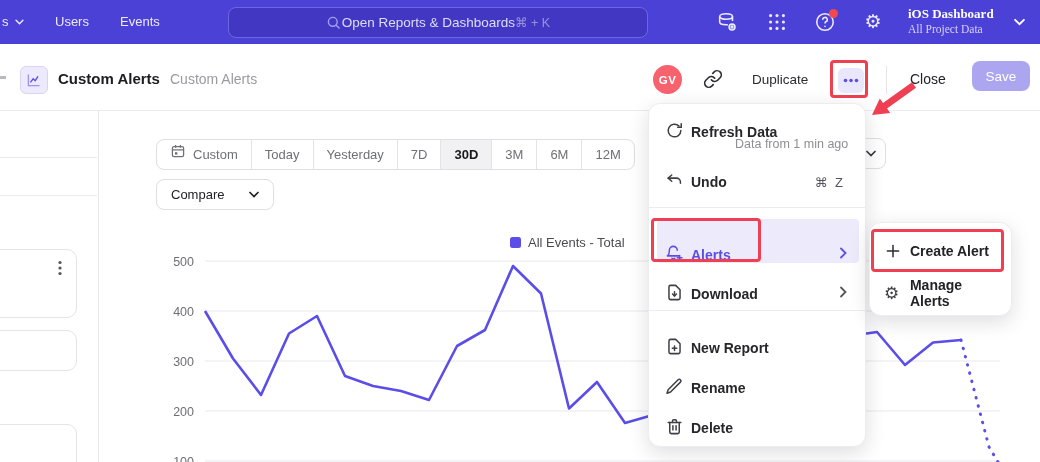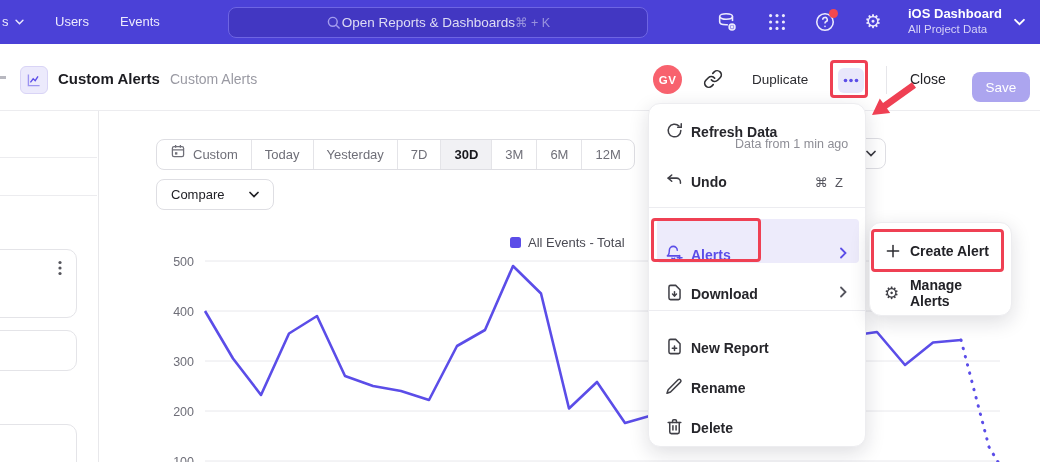--- a/index.html
+++ b/index.html
@@ -12,40 +12,40 @@
   .topbar .navitem { position:absolute; top:14px; font-size:13px; color:#ECEAFD; cursor:default; }
   .nav-cut { left:2px; display:flex; align-items:center; gap:6px; }
   .nav-users { left:55px; } .nav-events { left:120px; }
   .searchbox { position:absolute; left:228px; top:7px; width:420px; height:31px; background:#4237C2; border:1px solid #6E65E3; border-radius:8px; display:flex; align-items:center; justify-content:center; }
   .searchbox .ph { font-size:13.5px; color:rgba(255,255,255,.82); }
   .searchbox .kbd { font-size:12.5px; color:rgba(255,255,255,.45); }
   .tb-icon { position:absolute; top:11px; width:22px; height:22px; color:#ECEAFD; }
   .tb-icon svg { width:22px; height:22px; }
   .gear-glyph { font-size:19px; line-height:22px; text-align:center; display:block; }
   .help-badge { position:absolute; right:-2px; top:-2px; width:9px; height:9px; border-radius:50%; background:#F5484D; }
-  .project { position:absolute; left:908px; top:5px; color:#fff; }
+  .project { position:absolute; left:908px; top:5px; color:#fff;font-family:Liberation Serif, serif; }
   .project .pname { font-size:13px; font-weight:bold; line-height:17px; }
   .project .pscope { font-size:11.5px; color:#D5D1F7; line-height:15px; }
   .chev { display:inline-block; }
   .chev svg { display:block; }
 
   
   .header { position:absolute; left:0; top:44px; width:1040px; height:67px; background:#fff; border-bottom:1px solid #ECECEF; z-index:15; }
   .clip-tick { position:absolute; left:0; top:32px; width:6px; height:3px; background:#B8B8C0; }
   .report-tile { position:absolute; left:20px; top:22px; width:28px; height:28px; background:#ECEAFC; border:1px solid #D9D4F6; border-radius:6px; display:flex; align-items:center; justify-content:center; color:#5B4DE8; }
   .h-title { position:absolute; left:58px; top:26px; font-size:15px; font-weight:bold; color:#1C1C21; }
   .h-crumb { position:absolute; left:170px; top:27px; font-size:14px; color:#9A9AA3; }
   .avatar { position:absolute; left:653px; top:21px; width:29px; height:29px; border-radius:50%; background:#F8626E; color:#fff; font-size:11.5px; font-weight:bold; display:flex; align-items:center; justify-content:center; letter-spacing:.5px; }
   .link-btn { position:absolute; left:703px; top:25px; width:20px; height:20px; color:#2F2F33; }
   .link-btn svg { width:20px; height:20px; }
   .duplicate { position:absolute; left:752px; top:28px; font-size:13.5px; color:#2B2B30; }
   .more-btn { position:absolute; left:838px; top:24px; width:26px; height:25px; background:#E9E7FB; border-radius:6px; display:flex; align-items:center; justify-content:center; }
   .vdivider { position:absolute; left:886px; top:22px; width:1px; height:28px; background:#E6E6EA; }
   .close { position:absolute; left:910px; top:27px; font-size:14px; color:#222227; }
-  .save-btn { position:absolute; left:972px; top:28px; width:58px; height:30px; background:#ACA5EF; color:#fff; border:none; border-radius:8px; font-size:13.5px; font-family:inherit; }
+  .save-btn { position:absolute; left:972px; top:17px; width:58px; height:30px; background:#ACA5EF; color:#fff; border:none; border-radius:8px; font-size:13.5px; font-family:inherit; }
 
   
   .content { position:absolute; left:0; top:111px; width:1040px; height:351px; background:#fff; }
   .side-divider { position:absolute; left:98px; top:0; width:1px; height:351px; background:#E8E8EB; z-index:3; }
   .side-line { position:absolute; left:0; height:1px; background:#ECECEF; width:97px; }
   .side-card { position:absolute; left:-16px; width:93px; border:1px solid #E4E4E8; border-radius:10px; background:#fff; z-index:2; }
   .kebab { position:absolute; right:14px; top:10px; color:#55555C; }
 
   
   .ranges { position:absolute; left:156px; top:28px; height:31px; display:flex; border:1px solid #DEDEE3; border-radius:8px; overflow:hidden; background:#fff; z-index:4; }

